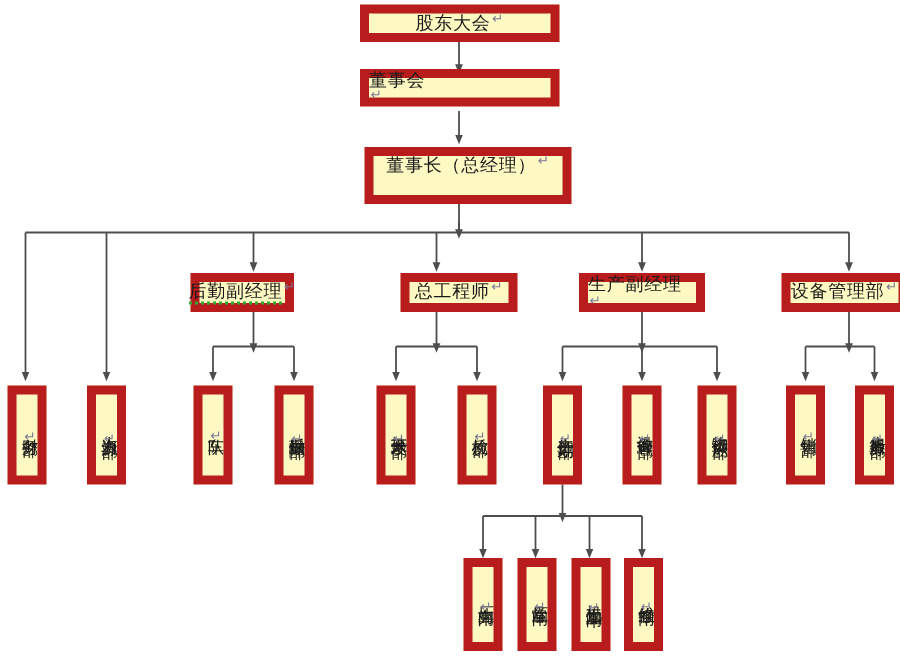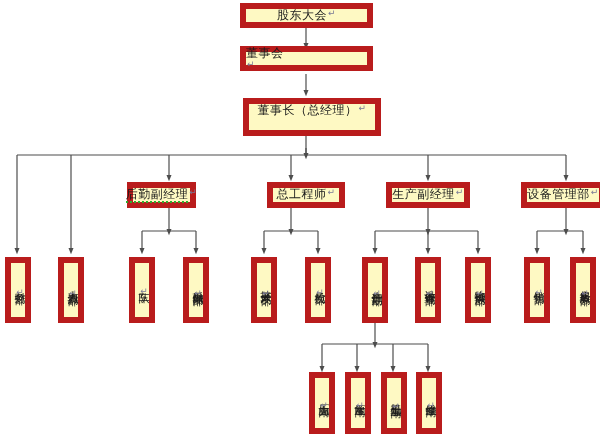--- a/index.html
+++ b/index.html
@@ -155,21 +155,21 @@
   <div class="node h" style="left:127px; top:182px; width:69px; height:26px;">
     <span class="txt spell">后勤副经理</span>
       <span class="pilcrow">↵</span>
   </div>
 
   <div class="node h" style="left:267px; top:182px; width:78px; height:26px;">
     <span class="txt">总工程师</span>
       <span class="pilcrow">↵</span>
   </div>
 
-  <div class="node h" style="left:386px; top:182px; width:84px; height:26px;">
+  <div class="node h" style="left:386px; top:182px; width:84px; height:26px;flex-direction:column;">
     <span class="txt">生产副经理</span>
       <span class="pilcrow">↵</span>
   </div>
 
   <div class="node h" style="left:521px; top:182px; width:84px; height:26px;">
     <span class="txt">设备管理部</span>
       <span class="pilcrow">↵</span>
   </div>
 
   <div class="node v" style="left:129px; top:257px; width:26px; height:66px;">

